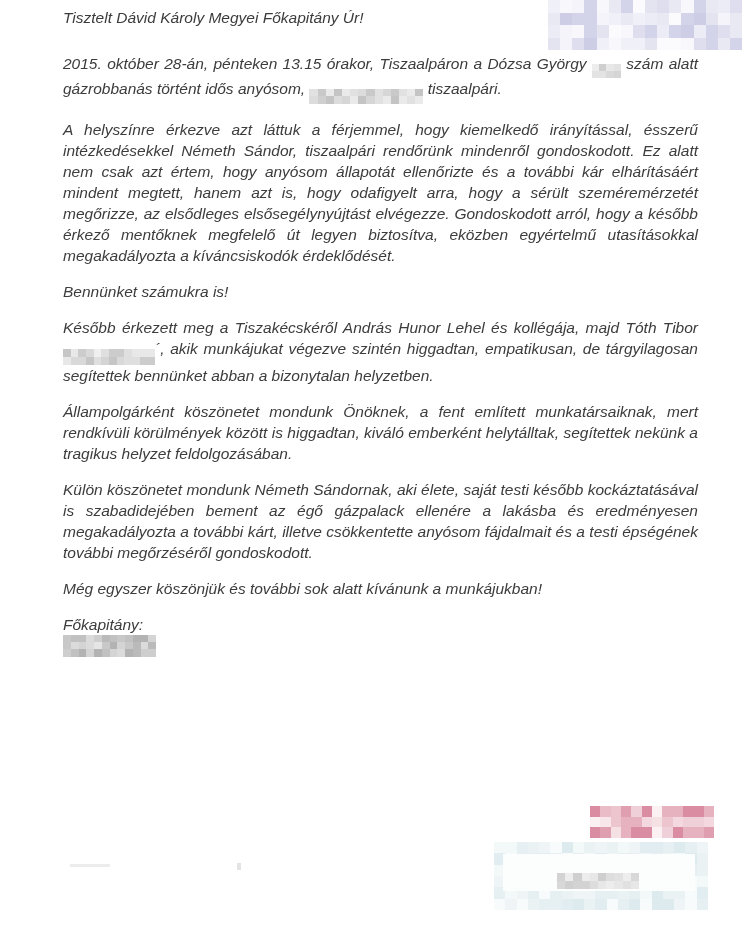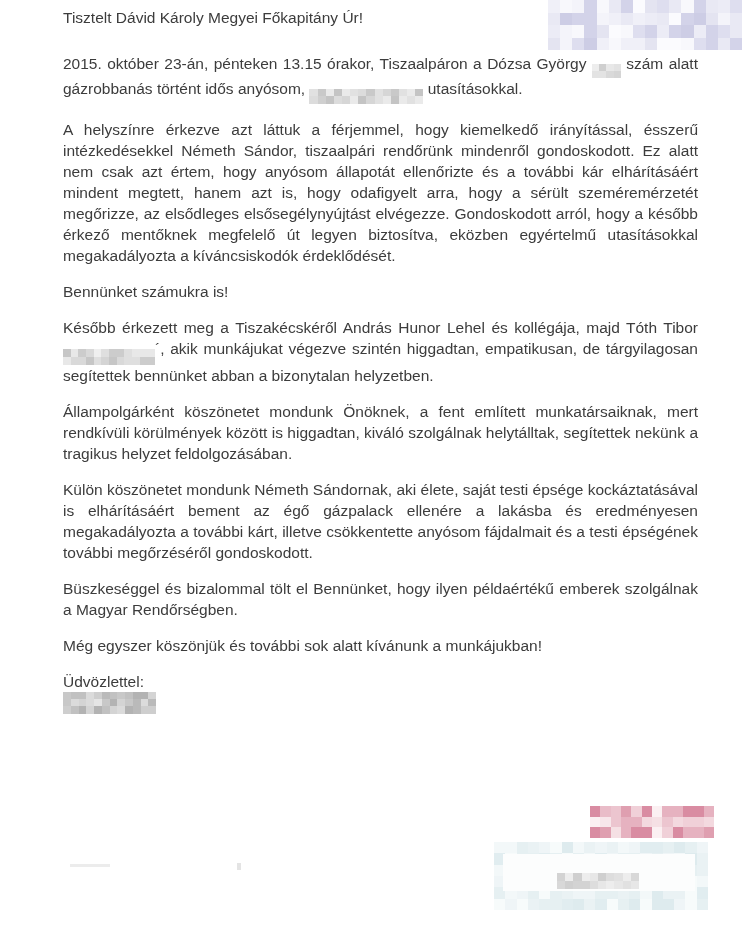--- a/index.html
+++ b/index.html
@@ -6,21 +6,21 @@
   .page{
     position:relative;
     width:742px;height:950px;
     background:#ffffff;
     font-family:"Liberation Sans","DejaVu Sans",sans-serif;
     font-size:15.5px;line-height:21px;
     color:#3c3c3c;
     overflow:hidden;
   }
   .content{position:absolute;left:63px;top:7px;width:635px;}
-  .content p{margin:0 0 15px;text-align:justify;}
+  .content p{margin:0 0 15px;text-align:justify;font-style:italic;}
   p.salutation{margin-bottom:25px;text-align:left;}
   p.gap-lg{margin-top:8px;}
   p.signoff{margin-bottom:0;text-align:left;}
   .redact{display:inline-block;vertical-align:-2px;overflow:hidden;}
   .r-house{width:29px;height:14px;}
   .r-owner{width:114px;height:15px;}
   .r-officer{width:92px;height:16px;vertical-align:-3px;}
   .sig{display:block;width:93px;height:22px;margin-top:0;overflow:hidden;}
   .abs{position:absolute;overflow:hidden;}
   .stamp-inner{background:#fcfdfd;}
@@ -96,21 +96,21 @@
       <i style="background: rgb(222, 222, 239);"></i>
       <i style="background: rgb(211, 211, 233);"></i>
       <i style="background: rgb(233, 233, 244);"></i>
       <i style="background: rgb(211, 211, 233);"></i>
     </div>
 
   <div class="content">
 
     <p class="salutation">Tisztelt Dávid Károly Megyei Főkapitány Úr!</p>
 
-    <p><span>2015. október 23-án, pénteken 13.15 órakor, Tiszaalpáron a Dózsa György</span>
+    <p><span>2015. október 28-án, pénteken 13.15 órakor, Tiszaalpáron a Dózsa György</span>
       <span class="redact r-house mosaic" style="display: inline-grid; grid-template-columns: repeat(4, 1fr); grid-template-rows: repeat(2, 1fr);">
           <i style="background: rgb(237, 237, 237);"></i>
           <i style="background: rgb(207, 207, 207);"></i>
           <i style="background: rgb(232, 232, 232);"></i>
           <i style="background: rgb(227, 227, 227);"></i>
           <i style="background: rgb(227, 227, 227);"></i>
           <i style="background: rgb(227, 227, 227);"></i>
           <i style="background: rgb(217, 217, 217);"></i>
           <i style="background: rgb(213, 213, 213);"></i>
         </span>
@@ -138,21 +138,21 @@
           <i style="background: rgb(234, 234, 234);"></i>
           <i style="background: rgb(196, 196, 196);"></i>
           <i style="background: rgb(214, 214, 214);"></i>
           <i style="background: rgb(225, 225, 225);"></i>
           <i style="background: rgb(234, 234, 234);"></i>
           <i style="background: rgb(196, 196, 196);"></i>
           <i style="background: rgb(234, 234, 234);"></i>
           <i style="background: rgb(225, 225, 225);"></i>
           <i style="background: rgb(234, 234, 234);"></i>
         </span>
-      <span>utasításokkal.</span></p>
+      <span>tiszaalpári.</span></p>
 
     <p>A helyszínre érkezve azt láttuk a férjemmel, hogy kiemelkedő irányítással, ésszerű intézkedésekkel Németh Sándor, tiszaalpári rendőrünk mindenről gondoskodott. Ez alatt nem csak azt értem, hogy anyósom állapotát ellenőrizte és a további kár elhárításáért mindent megtett, hanem azt is, hogy odafigyelt arra, hogy a sérült szeméremérzetét megőrizze, az elsődleges elsősegélynyújtást elvégezze. Gondoskodott arról, hogy a később érkező mentőknek megfelelő út legyen biztosítva, eközben egyértelmű utasításokkal megakadályozta a kíváncsiskodók érdeklődését.</p>
 
 
 
     <p>Bennünket számukra is!</p>
 
     <p class="gap-lg"><span>Később érkezett meg a Tiszakécskéről András Hunor Lehel és kollégája, majd Tóth Tibor</span>
       <span class="redact r-officer mosaic" style="display: inline-grid; grid-template-columns: repeat(12, 1fr); grid-template-rows: repeat(2, 1fr);">
           <i style="background: rgb(198, 198, 198);"></i>
@@ -174,29 +174,28 @@
           <i style="background: rgb(223, 223, 223);"></i>
           <i style="background: rgb(212, 212, 212);"></i>
           <i style="background: rgb(198, 198, 198);"></i>
           <i style="background: rgb(217, 217, 217);"></i>
           <i style="background: rgb(223, 223, 223);"></i>
           <i style="background: rgb(223, 223, 223);"></i>
           <i style="background: rgb(204, 204, 204);"></i>
           <i style="background: rgb(204, 204, 204);"></i>
         </span><span>´, akik munkájukat végezve szintén higgadtan, empatikusan, de tárgyilagosan segítettek bennünket abban a bizonytalan helyzetben.</span></p>
 
-    <p>Állampolgárként köszönetet mondunk Önöknek, a fent említett munkatársaiknak, mert rendkívüli körülmények között is higgadtan, kiváló szolgálnak helytálltak, segítettek nekünk a tragikus helyzet feldolgozásában.</p>
-
-    <p>Külön köszönetet mondunk Németh Sándornak, aki élete, saját testi épsége kockáztatásával is elhárításáért bement az égő gázpalack ellenére a lakásba és eredményesen megakadályozta a további kárt, illetve csökkentette anyósom fájdalmait és a testi épségének további megőrzéséről gondoskodott.</p>
-
-    <p>Büszkeséggel és bizalommal tölt el Bennünket, hogy ilyen példaértékű emberek szolgálnak a Magyar Rendőrségben.</p>
+    <p>Állampolgárként köszönetet mondunk Önöknek, a fent említett munkatársaiknak, mert rendkívüli körülmények között is higgadtan, kiváló emberként helytálltak, segítettek nekünk a tragikus helyzet feldolgozásában.</p>
+
+    <p>Külön köszönetet mondunk Németh Sándornak, aki élete, saját testi később kockáztatásával is szabadidejében bement az égő gázpalack ellenére a lakásba és eredményesen megakadályozta a további kárt, illetve csökkentette anyósom fájdalmait és a testi épségének további megőrzéséről gondoskodott.</p>
+
 
     <p>Még egyszer köszönjük és további sok alatt kívánunk a munkájukban!</p>
 
-    <p class="signoff">Üdvözlettel:</p>
+    <p class="signoff">Főkapitány:</p>
 
     <span class="sig mosaic" style="display: grid; grid-template-columns: repeat(12, 1fr); grid-template-rows: repeat(3, 1fr);">
         <i style="background: rgb(200, 200, 200);"></i>
         <i style="background: rgb(193, 193, 193);"></i>
         <i style="background: rgb(193, 193, 193);"></i>
         <i style="background: rgb(219, 219, 219);"></i>
         <i style="background: rgb(206, 206, 206);"></i>
         <i style="background: rgb(186, 186, 186);"></i>
         <i style="background: rgb(193, 193, 193);"></i>
         <i style="background: rgb(200, 200, 200);"></i>

